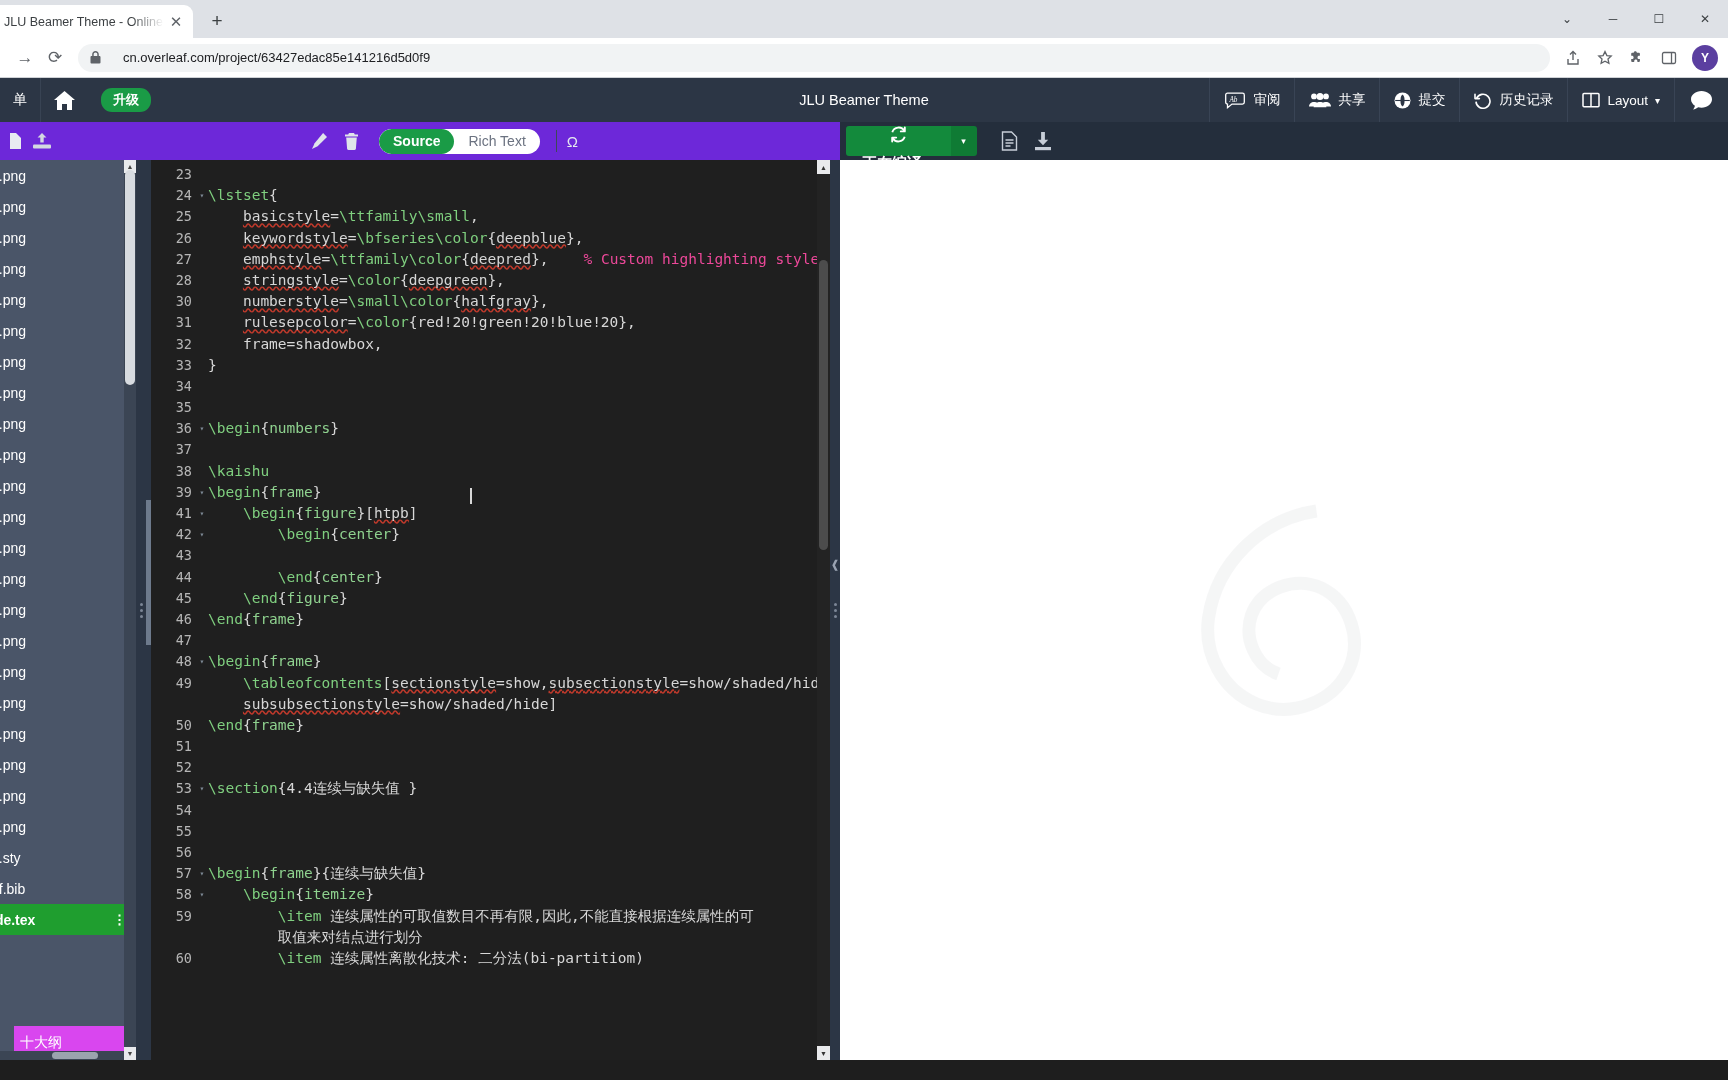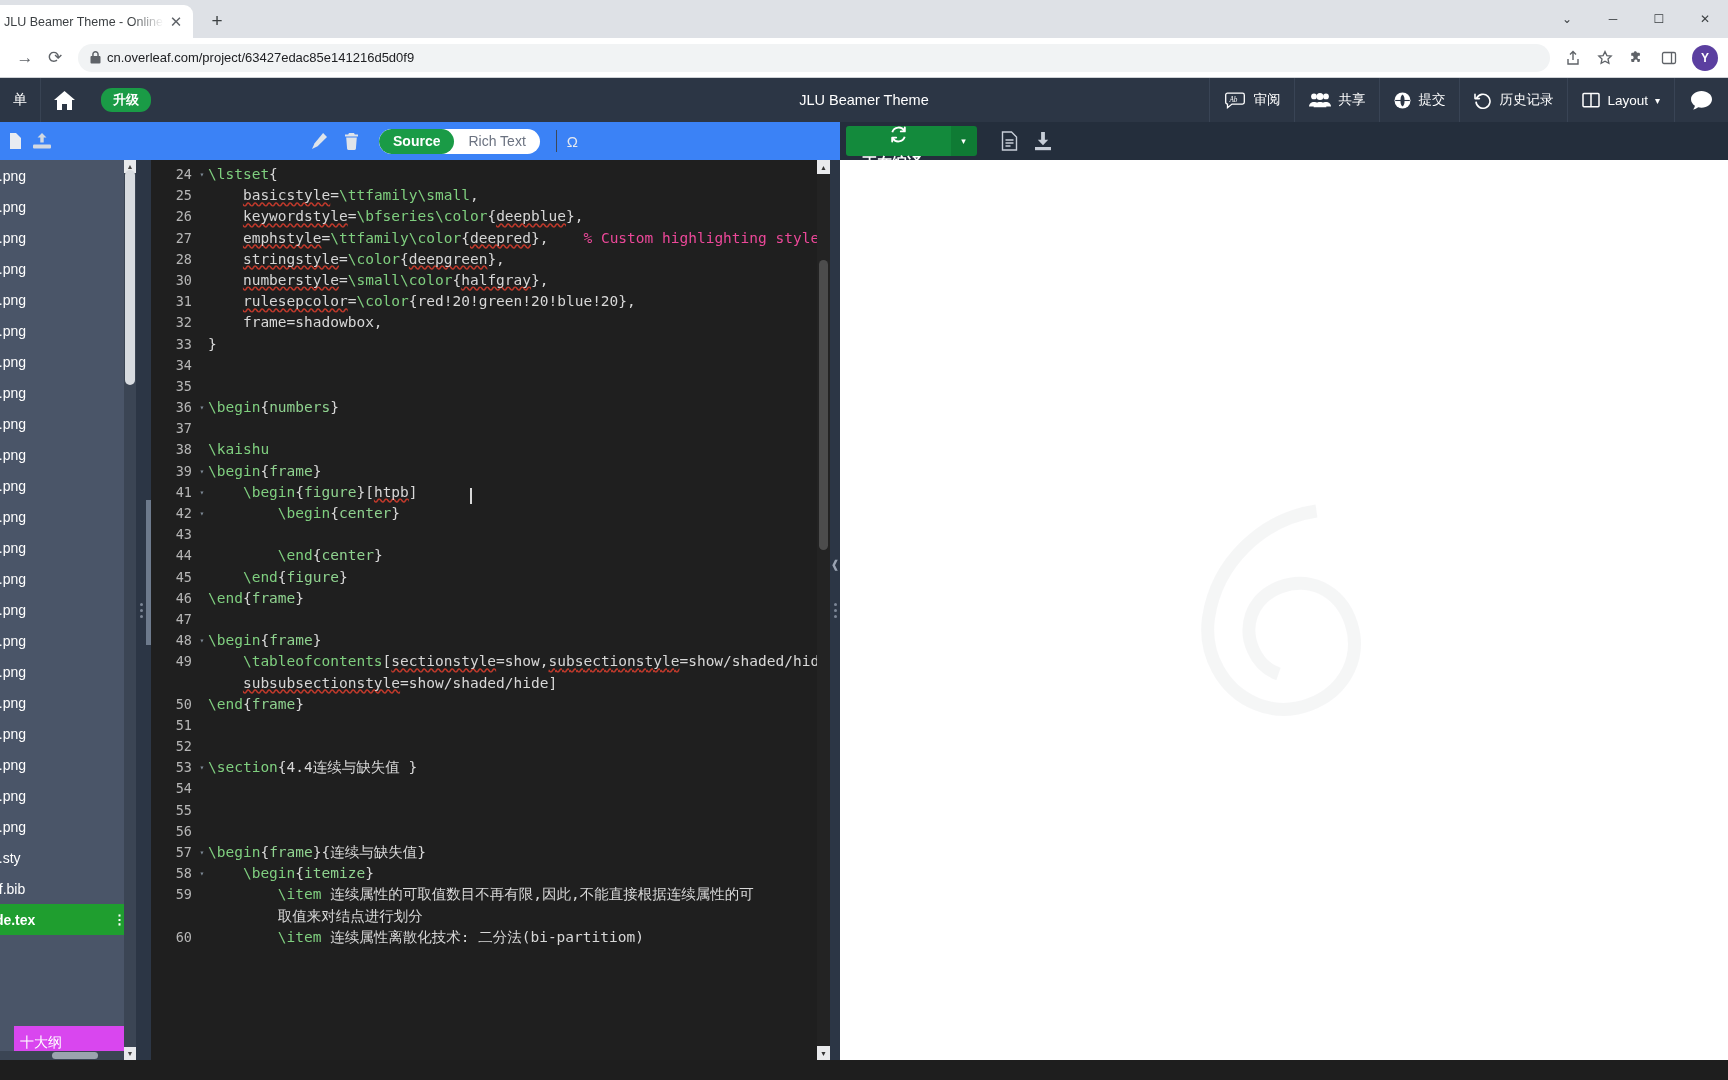--- a/index.html
+++ b/index.html
@@ -58,21 +58,21 @@
     align-items: center; justify-content: center;
     color: #5f6368; flex: 0 0 auto;
   }
   #urlbox {
     flex: 1; height: 28px; background: #f1f3f4; border-radius: 14px;
     display: flex; align-items: center; padding: 0 12px;
     margin: 0 8px; overflow: hidden;
   }
   #url-text {
     font-size: 13px; color: #202124; white-space: nowrap;
-    margin-left: 6px;
+    margin-left: 22px;
   }
   #omni-right { display: flex; align-items: center; gap: 2px; }
   #avatar-chip {
     width: 26px; height: 26px; border-radius: 50%;
     background: #5b3fa0; color: #fff; font-size: 12px;
     display: flex; align-items: center; justify-content: center;
     margin-left: 6px; font-weight: 600;
   }
 
   
@@ -100,21 +100,21 @@
   }
   .ol-btn {
     height: 44px; display: flex; align-items: center; gap: 7px;
     padding: 0 14px; color: #fff; font-size: 13.5px;
     border-left: 1px solid #44506190;
   }
   .ol-btn svg { display: block; }
   #chat-btn { border-left: 1px solid #44506190; padding: 0 16px; }
 
   
-  #ol-subbar { height: 38px; background: #3b82f6; display: flex; }
+  #ol-subbar { height: 38px; background: #6d28d9; display: flex; }
   #sub-left {
     width: 155px; height: 38px; display: flex; align-items: center;
     padding: 0 8px; gap: 12px; color: #b8c0cc;
   }
   #sub-mid {
     flex: 1; height: 38px; display: flex; align-items: center;
     gap: 16px; padding-left: 10px;
   }
   .tool-ic { color: #d3d9e1; display: flex; align-items: center; }
   #mode-toggle {
@@ -579,20 +579,21 @@
         <i></i>
         <i></i>
       </span>
   </div>
 
   <div id="editor-wrap">
     <div id="code-left-rail">
       <div id="rail-thumb"></div>
     </div>
     <div id="code">
+        <div class="cl"><span class="ln">23</span><span class="fold"></span><span class="src"></span></div>
         <div class="cl"><span class="ln">24</span><span class="fold">▾</span><span class="src"><span class="k">\lstset</span><span class="w">{</span></span></div>
         <div class="cl"><span class="ln">25</span><span class="fold"></span><span class="src"><span class="w">    </span><span class="sq">basicstyle</span><span class="w">=</span><span class="k">\ttfamily</span><span class="k">\small</span><span class="w">,</span></span></div>
         <div class="cl"><span class="ln">26</span><span class="fold"></span><span class="src"><span class="w">    </span><span class="sq">keywordstyle</span><span class="w">=</span><span class="k">\bfseries</span><span class="k">\color</span><span class="w">{</span><span class="sq">deepblue</span><span class="w">},</span></span></div>
         <div class="cl"><span class="ln">27</span><span class="fold"></span><span class="src"><span class="w">    </span><span class="sq">emphstyle</span><span class="w">=</span><span class="k">\ttfamily</span><span class="k">\color</span><span class="w">{</span><span class="sq">deepred</span><span class="w">},</span><span class="w">    </span><span class="cm">% Custom highlighting style</span></span></div>
         <div class="cl"><span class="ln">28</span><span class="fold"></span><span class="src"><span class="w">    </span><span class="sq">stringstyle</span><span class="w">=</span><span class="k">\color</span><span class="w">{</span><span class="sq">deepgreen</span><span class="w">},</span></span></div>
         <div class="cl"><span class="ln">30</span><span class="fold"></span><span class="src"><span class="w">    </span><span class="sq">numberstyle</span><span class="w">=</span><span class="k">\small</span><span class="k">\color</span><span class="w">{</span><span class="sq">halfgray</span><span class="w">},</span></span></div>
         <div class="cl"><span class="ln">31</span><span class="fold"></span><span class="src"><span class="w">    </span><span class="sq">rulesepcolor</span><span class="w">=</span><span class="k">\color</span><span class="w">{red!20!green!20!blue!20},</span></span></div>
         <div class="cl"><span class="ln">32</span><span class="fold"></span><span class="src"><span class="w">    frame=shadowbox,</span></span></div>
         <div class="cl"><span class="ln">33</span><span class="fold"></span><span class="src"><span class="w">}</span></span></div>
         <div class="cl"><span class="ln">34</span><span class="fold"></span><span class="src"></span></div>

